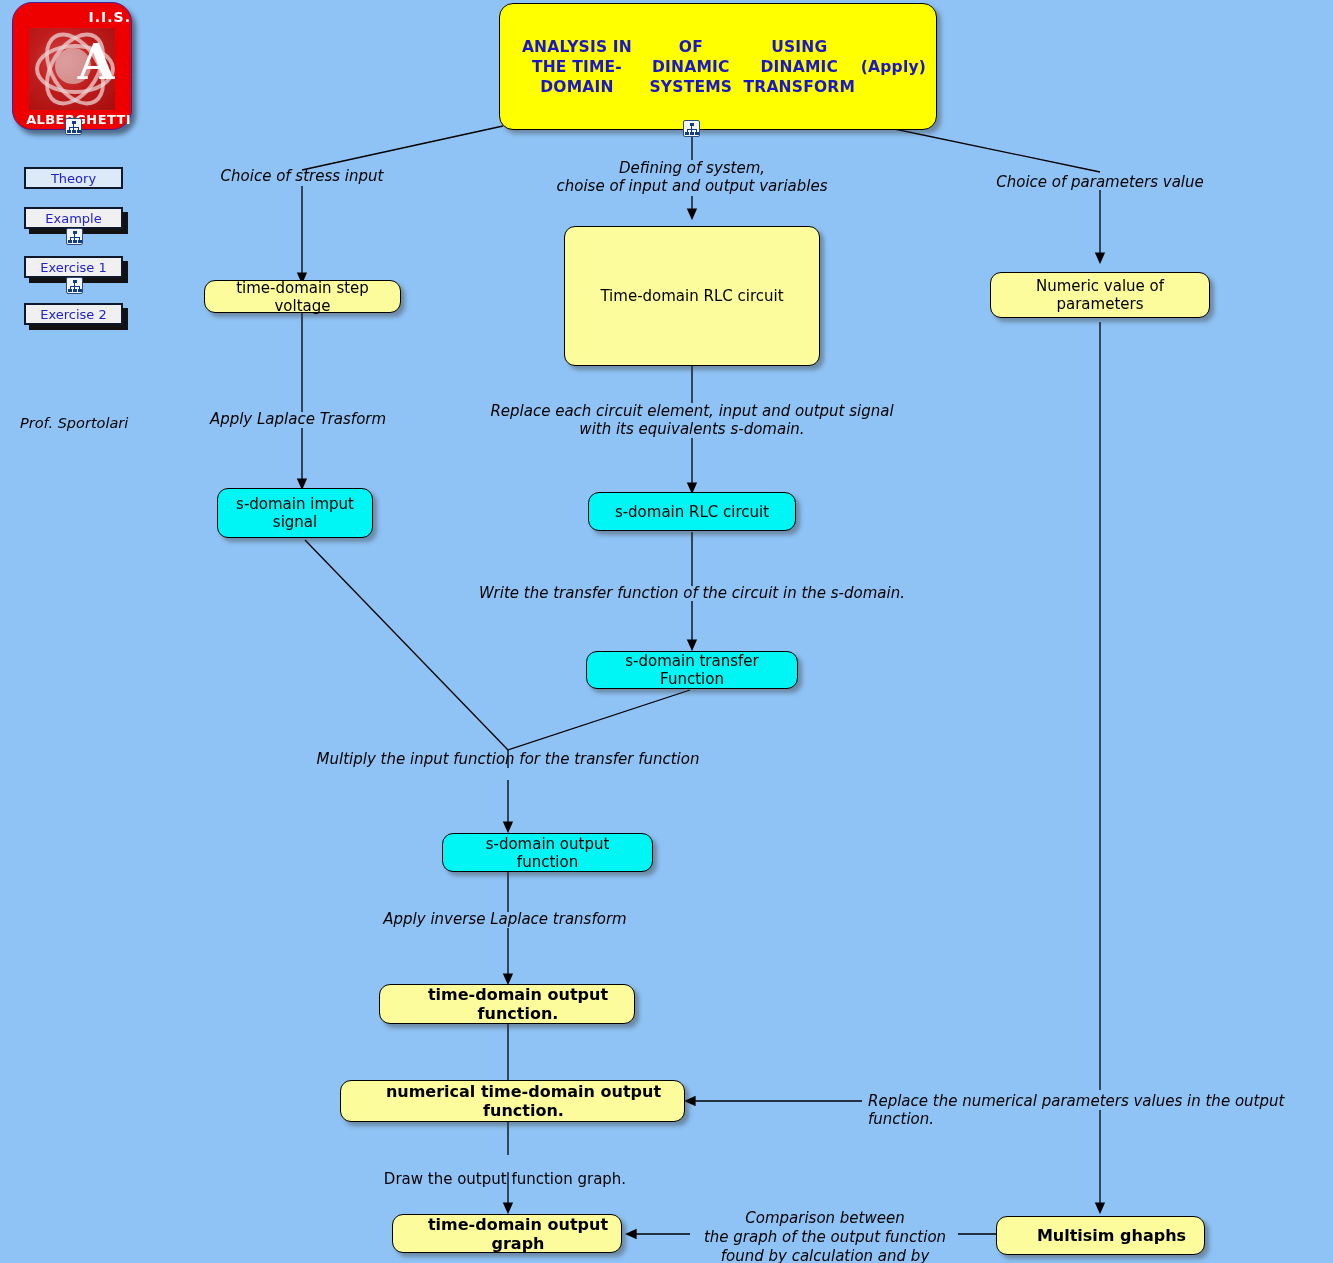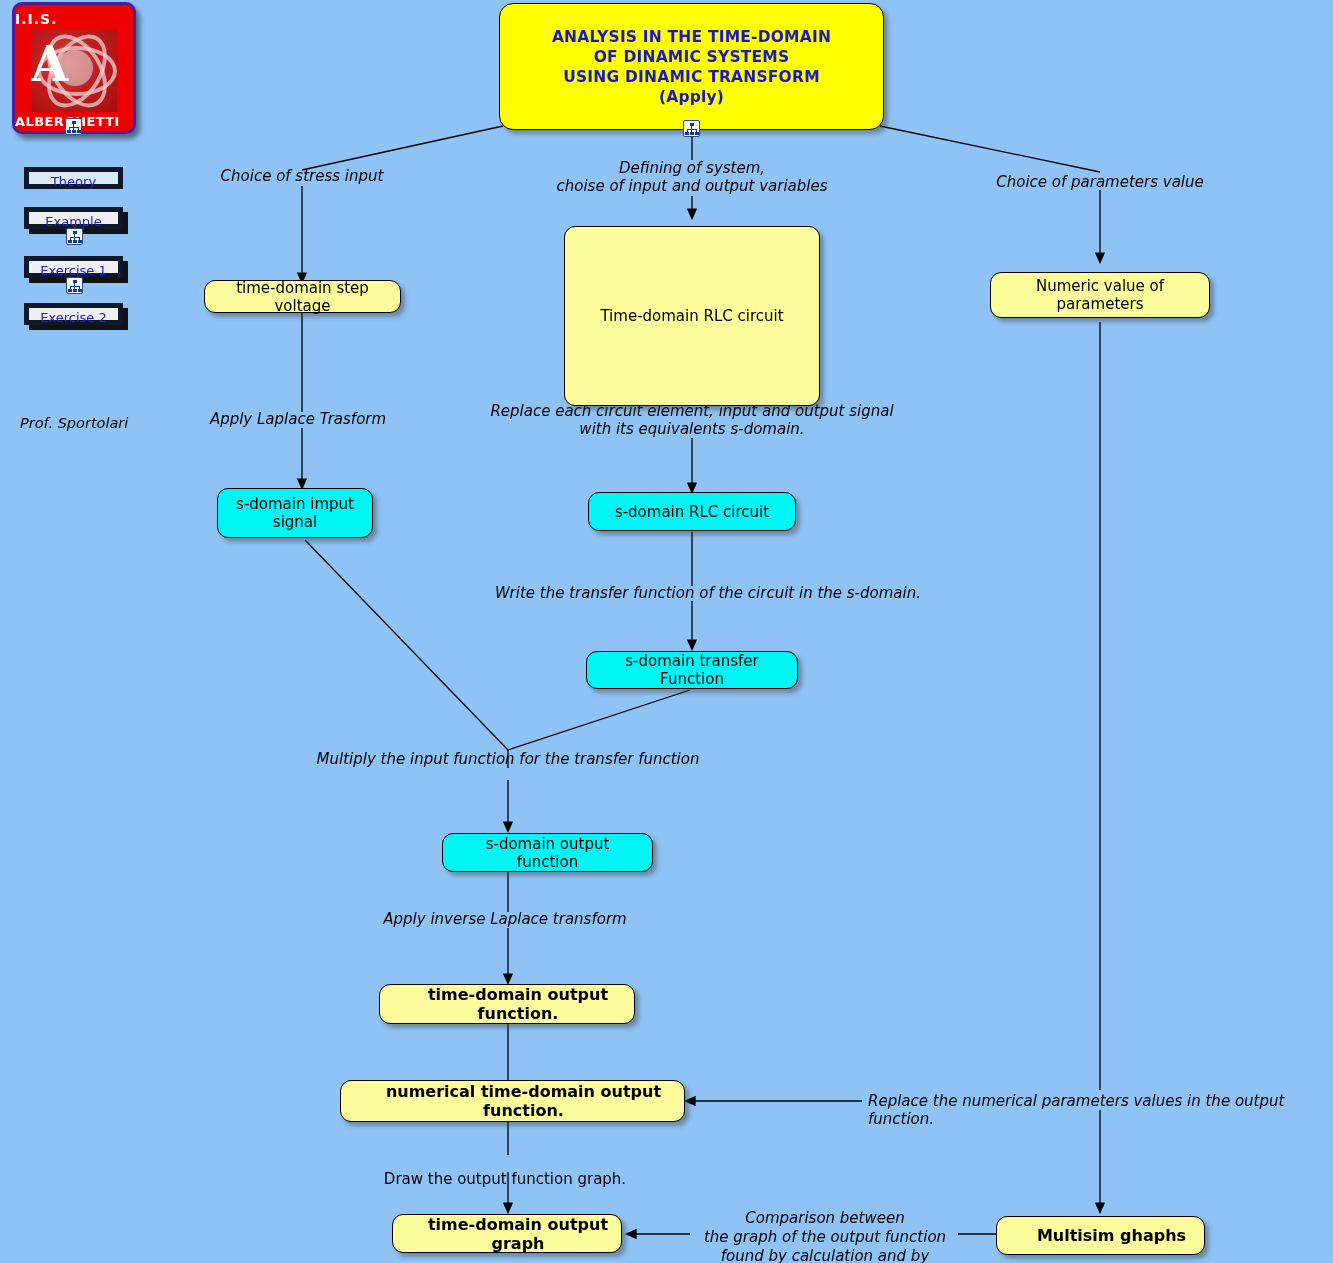--- a/index.html
+++ b/index.html
@@ -25,24 +25,24 @@
   }
 
   
   .logo {
     position: absolute;
     left: 12px;
     top: 2px;
     width: 118px;
     height: 126px;
     background: #ee0000;
-    border: 3px solid #4c1d95;
-    border-radius: 10px;
+    border: 1px solid #4c1d95;
+    border-radius: 20px;
     box-shadow: 4px 5px 5px rgba(0,0,0,0.45);
-    text-align: left;
+    text-align: right;
   }
   .logo-top {
     color: #ffffff;
     font-weight: bold;
     font-size: 14px;
     letter-spacing: 1px;
     margin-top: 6px;
   }
   .logo-art {
     position: relative;
@@ -108,21 +108,21 @@
   .tree-icon .v3 { left: 7px; top: 9px;  width: 1px; height: 2px; }
   .tree-icon .v4 { left: 12px; top: 9px; width: 1px; height: 2px; }
   .tree-icon .n2 { left: 1px; top: 11px; width: 4px; height: 3px; }
   .tree-icon .n3 { left: 6px; top: 11px; width: 4px; height: 3px; }
   .tree-icon .n4 { left: 11px; top: 11px; width: 4px; height: 3px; }
 
   
   .navbtn {
     position: absolute;
     box-sizing: border-box;
-    border: 5px solid #0f172a;
+    border: 2px solid #0f172a;
     color: #2222cc;
     font-size: 13px;
     text-align: center;
     line-height: 20px;
     height: 22px;
   }
   .navbtn.plain { background: #dce9f7; }
   .navbtn.raised {
     background: #f0f0f0;
     box-shadow: 5px 5px 0 #121212;
@@ -276,21 +276,21 @@
       <i class="v4"></i>
       <i class="n2"></i>
       <i class="n3"></i>
       <i class="n4"></i>
   </span>
 
   <div class="navbtn raised" style="left:24px;top:303px;width:99px;">Exercise 2</div>
 
   <div class="credit" style="left:20px;top:415px;">Prof. Sportolari</div>
 
-  <div class="node yellow-bright title-node" style="left:499px;top:3px;width:385px;height:127px;flex-direction:column;">
+  <div class="node yellow-bright title-node" style="left:499px;top:3px;width:438px;height:127px;">
     <div>ANALYSIS IN THE TIME-DOMAIN</div>
     <div>OF DINAMIC SYSTEMS</div>
     <div>USING DINAMIC TRANSFORM</div>
     <div>(Apply)</div>
   </div>
   <span class="tree-icon" style="position:absolute;left:683px;top:120px;">
     <i class="n1"></i>
       <i class="v1"></i>
       <i class="h1"></i>
       <i class="v2"></i>
@@ -306,37 +306,37 @@
   <div class="elabel" style="left:537px;top:159px;width:310px;">Defining of system,
 choise of input and output variables</div>
 
   <div class="elabel" style="left:980px;top:173px;width:240px;">Choice of parameters value</div>
 
   <div class="elabel" style="left:198px;top:410px;width:200px;">Apply Laplace Trasform</div>
 
   <div class="elabel" style="left:472px;top:402px;width:440px;">Replace each circuit element, input and output signal
 with its equivalents  s-domain.</div>
 
-  <div class="elabel" style="left:469px;top:584px;width:478px;text-align:center;">Write the transfer function of the circuit in the s-domain.</div>
+  <div class="elabel" style="left:453px;top:584px;width:478px;text-align:center;">Write the transfer function of the circuit in the s-domain.</div>
 
   <div class="elabel" style="left:258px;top:750px;width:500px;text-align:center;">Multiply the input function for the transfer function</div>
 
   <div class="elabel" style="left:340px;top:910px;width:330px;">Apply inverse Laplace transform</div>
 
   <div class="elabel upright" style="left:340px;top:1126px;width:330px;margin-top:44px;">Draw the output function graph.</div>
 
   <div class="elabel" style="left:868px;top:1092px;width:465px;text-align:left;">Replace the numerical parameters values in the output function.</div>
 
   <div class="elabel" style="left:690px;top:1209px;width:270px;line-height:19px;">Comparison between
 the graph of the output function
 found by calculation and by Multisim.</div>
 
   <div class="node yellow-pale" style="left:204px;top:280px;width:197px;height:33px;">time-domain step voltage</div>
 
-  <div class="node yellow-pale" style="left:564px;top:226px;width:256px;height:180px;">Time-domain RLC circuit</div>
+  <div class="node yellow-pale" style="left:564px;top:226px;width:256px;height:140px;">Time-domain RLC circuit</div>
 
   <div class="node yellow-pale" style="left:990px;top:272px;width:220px;height:46px;">Numeric value of parameters</div>
 
   <div class="node cyan" style="left:217px;top:488px;width:156px;height:50px;">s-domain imput signal</div>
 
   <div class="node cyan" style="left:588px;top:492px;width:208px;height:39px;">s-domain RLC circuit</div>
 
   <div class="node cyan" style="left:586px;top:651px;width:212px;height:38px;">s-domain transfer Function</div>
 
   <div class="node cyan" style="left:402px;top:833px;width:211px;height:39px;margin-left:40px;">s-domain output function</div>

